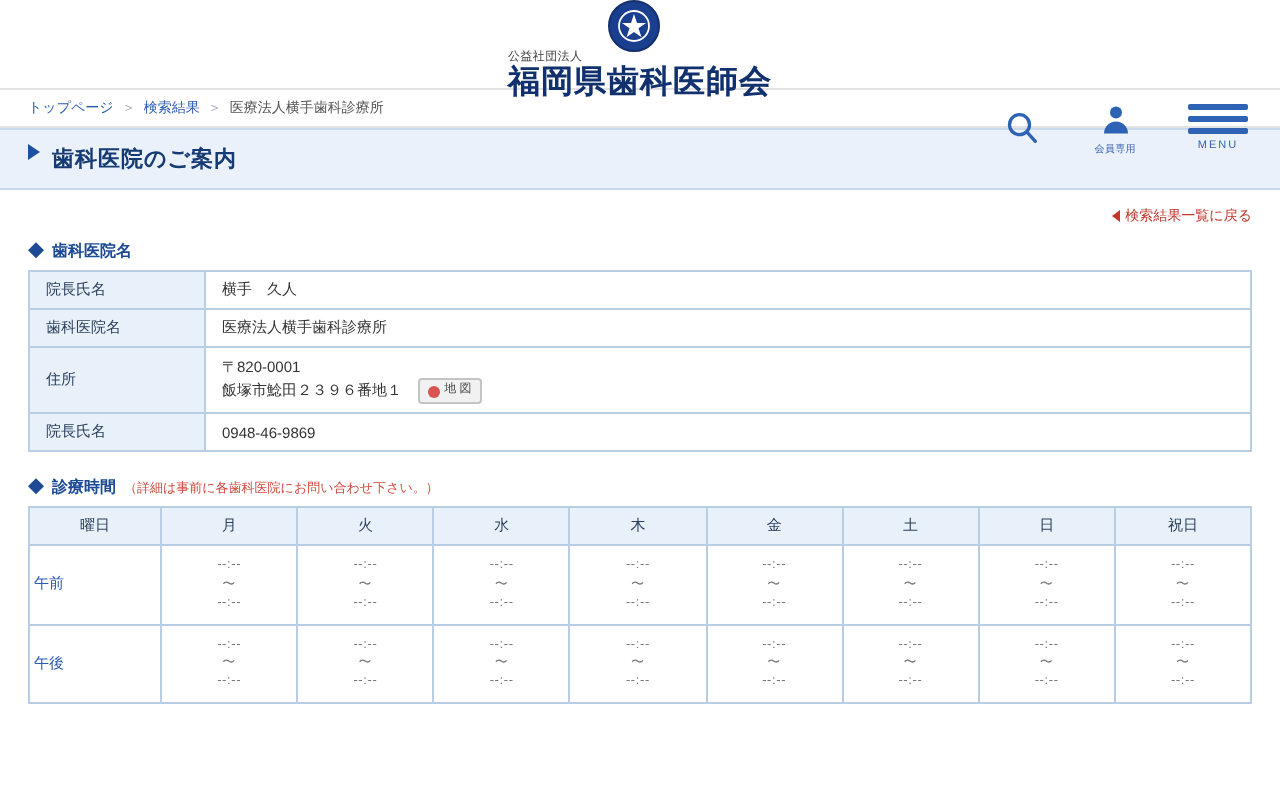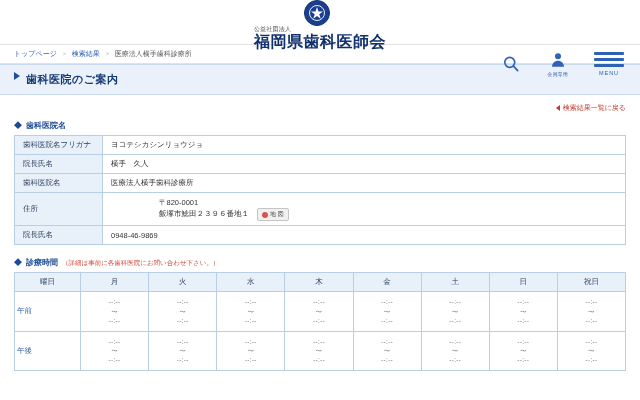--- a/index.html
+++ b/index.html
@@ -120,21 +120,21 @@
     font-size: 7.5px;
     white-space: nowrap;
   }
   table.info td {
     border: 1px solid #b9cde5;
     background: #fff;
     padding: 4px 8px;
     font-size: 7.5px;
     color: #333;
   }
-  .addr-line { line-height: 1.5; margin-left: 48px; }
+  .addr-line { line-height: 1.5; }
   .map-btn {
     display: inline-flex; align-items: center; gap: 2px;
     background: #f1f1f1;
     border: 1px solid #c4c4c4;
     border-radius: 2px;
     padding: 1px 4px;
     font-size: 6px;
     color: #444;
     margin-left: 6px;
     cursor: pointer;
@@ -241,24 +241,20 @@
     </span>
   </div>
 
   <div class="sec-head">
     <span class="dia">◆</span>
     <span>歯科医院名</span>
   </div>
   <table class="info">
     <tbody>
       <tr>
-        <th>歯科医院名フリガナ</th>
-        <td>ヨコテシカシンリョウジョ</td>
-      </tr>
-      <tr>
         <th>院長氏名</th>
         <td>横手　久人</td>
       </tr>
       <tr>
         <th>歯科医院名</th>
         <td>医療法人横手歯科診療所</td>
       </tr>
       <tr>
         <th>住所</th>
         <td>

